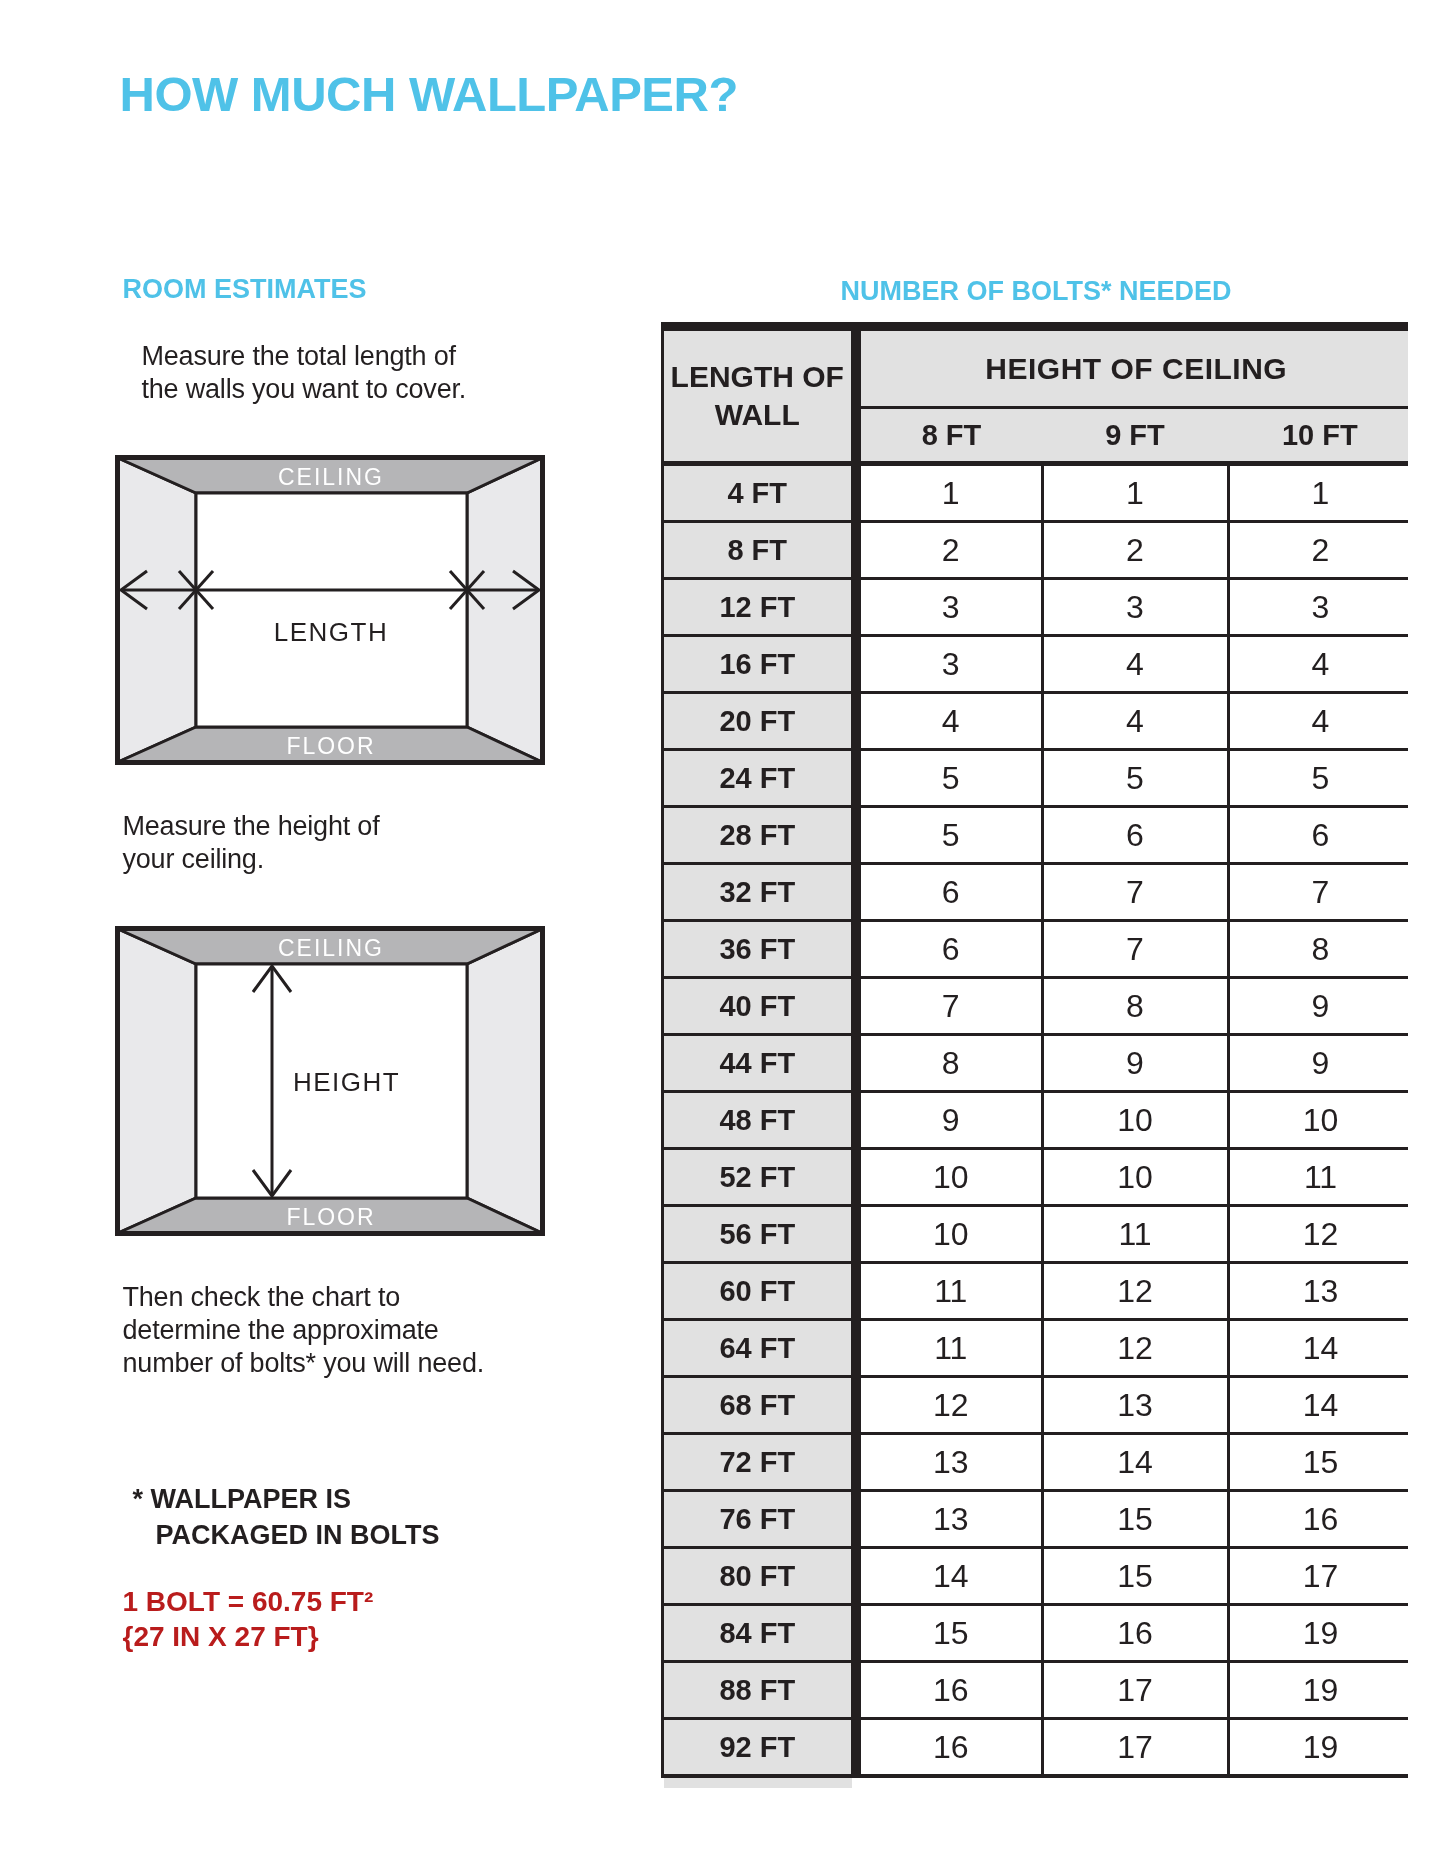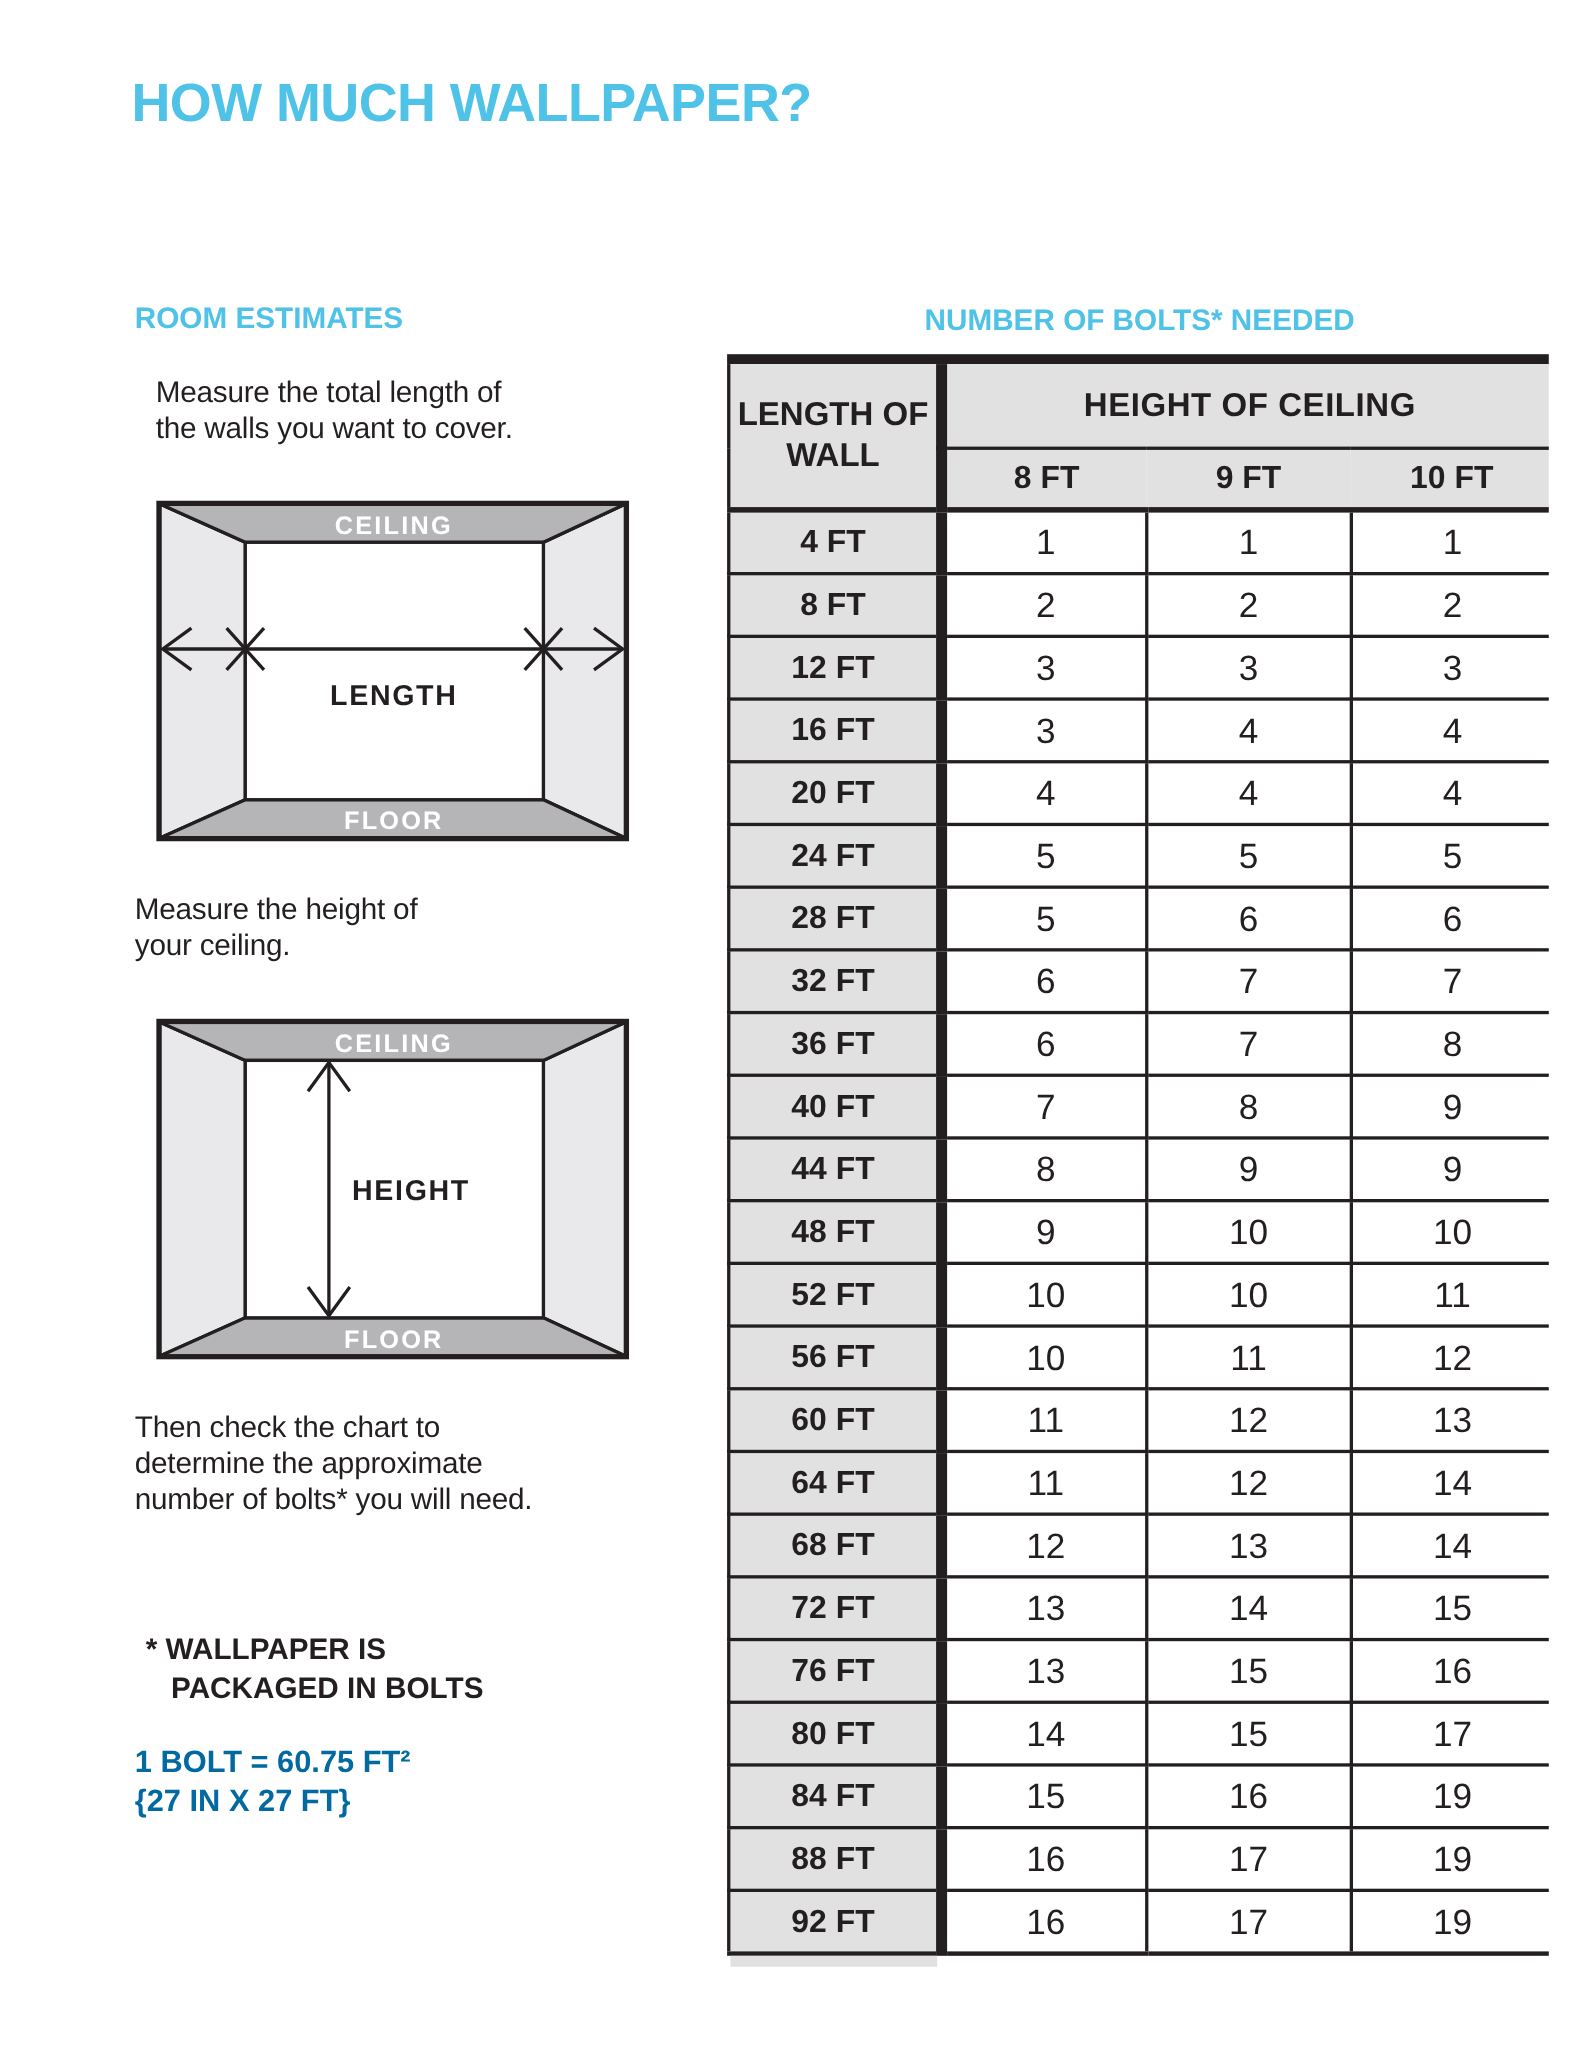--- a/index.html
+++ b/index.html
@@ -37,24 +37,24 @@
     left:85px; top:1481px;
     font-size:27px; font-weight:bold; line-height:36px;
     color:#231f20;
     margin-left:10px;
   }
   .footnote .hang { padding-left:23px; }
 
   .bolt-info {
     left:85px; top:1584px;
     font-size:28px; font-weight:bold; line-height:35px;
-    color:#0369a1;
-  }
-
-  .diagram { left:104px;font-weight:bold; }
+    color:#b91c1c;
+  }
+
+  .diagram { left:77px; }
   .diagram-length { top:455px; }
   .diagram-height { top:926px; }
 
   .diagram svg text {
     font-family:"Liberation Sans", sans-serif;
   }
 
   
   .table-heading {
     left:623px; top:276px; width:751px;

